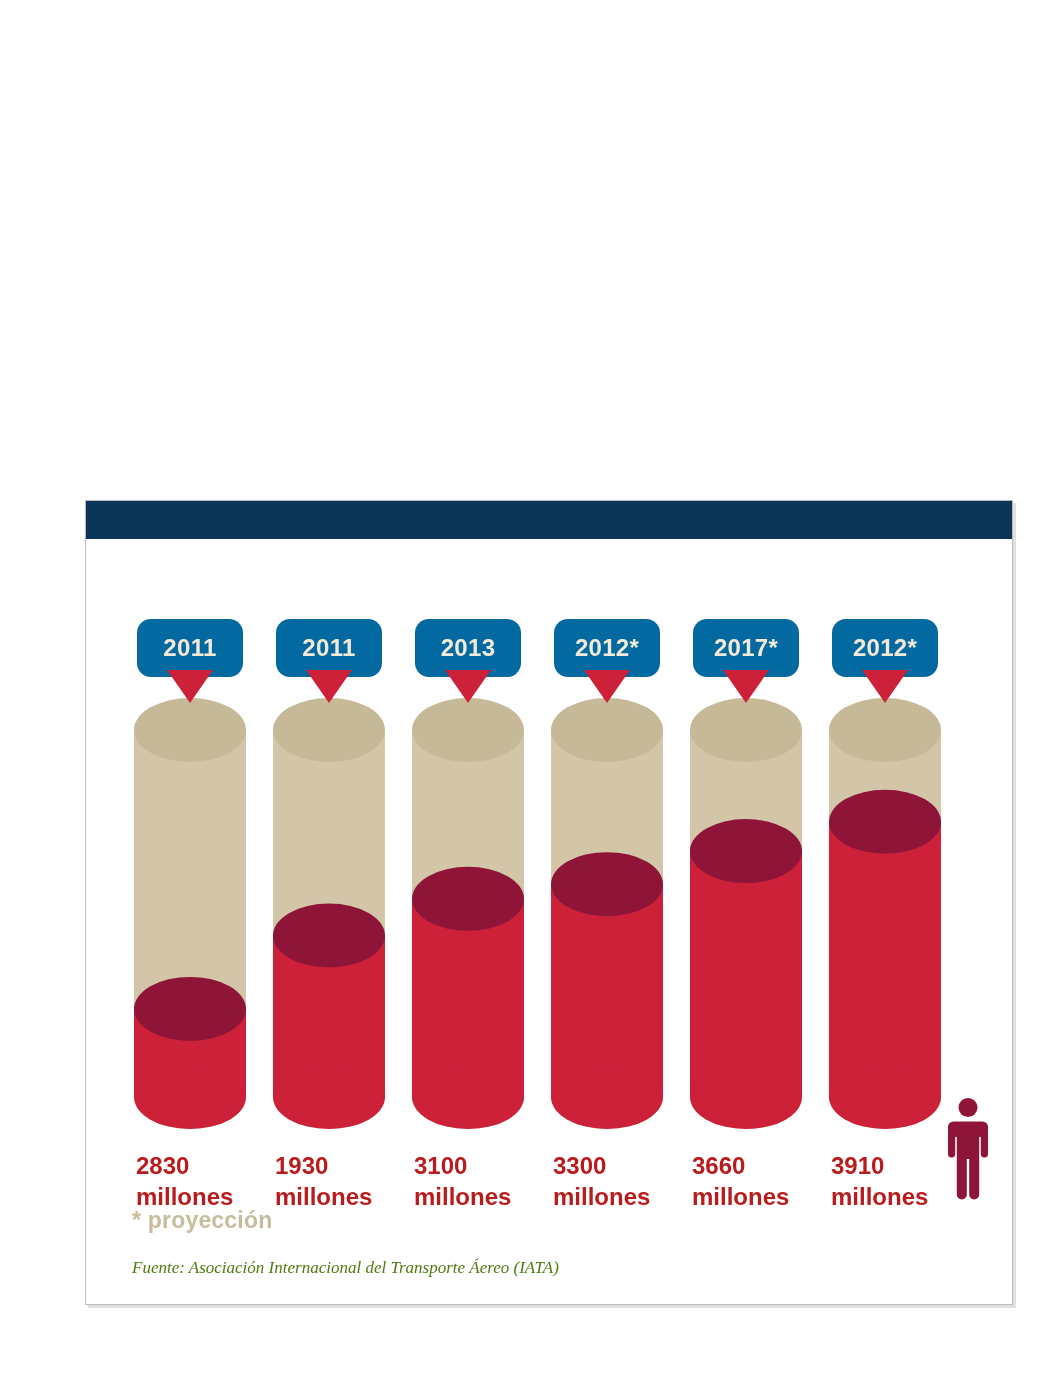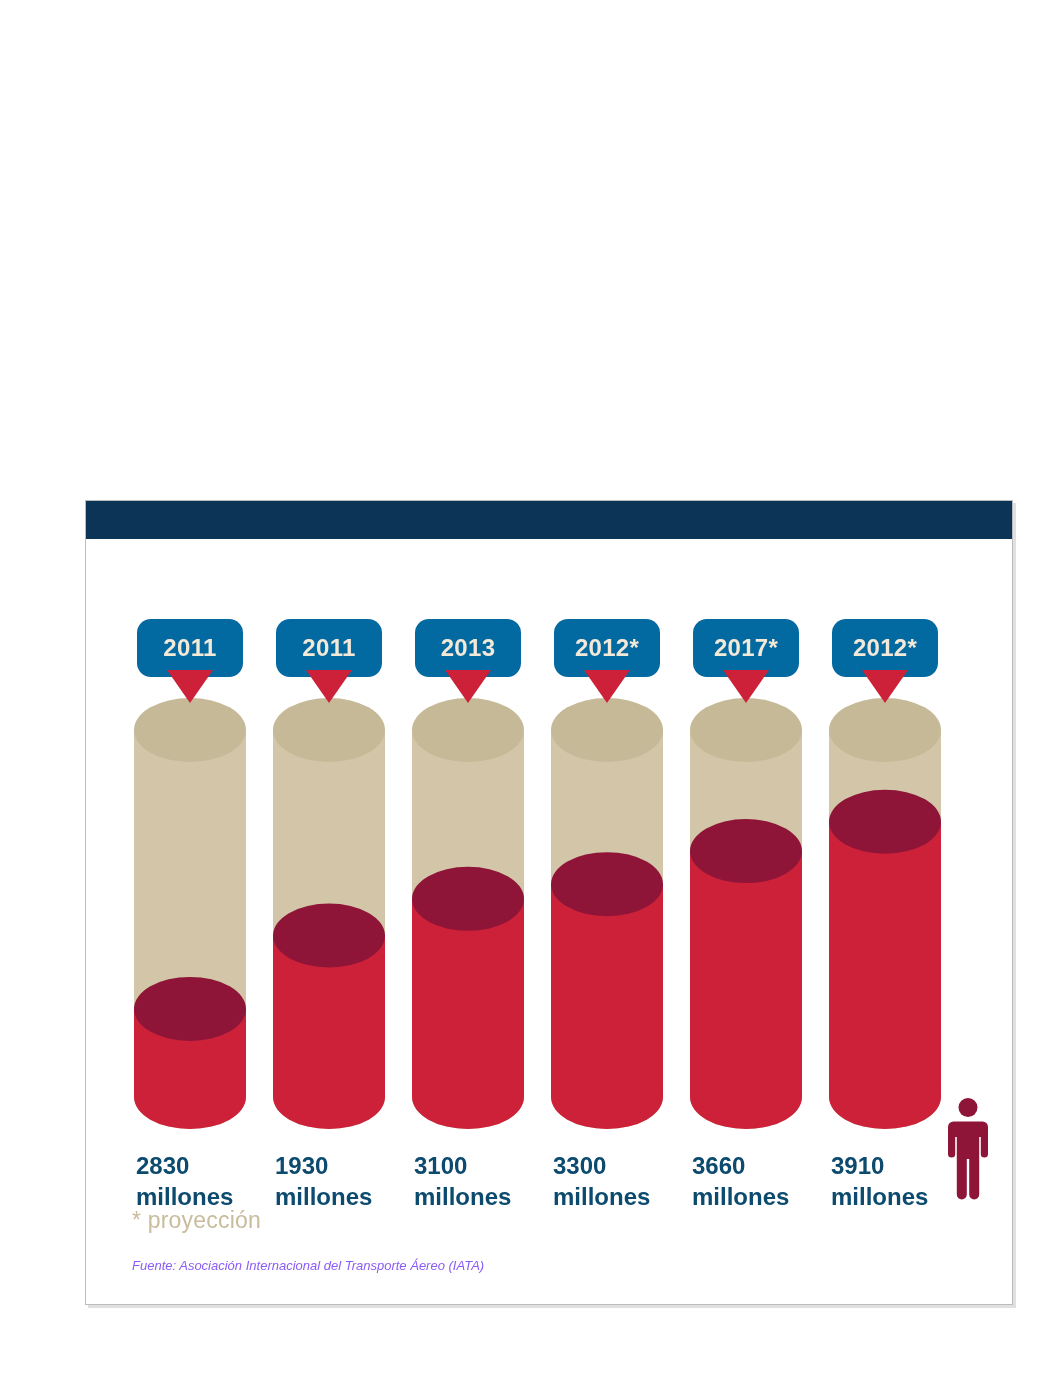--- a/index.html
+++ b/index.html
@@ -104,21 +104,21 @@
     width: 112px;
     height: 431px;
     overflow: visible;
   }
 
   
   .value-label {
     position: absolute;
     top: 612px;
     left: 2px;
-    color: #0c4a6e;
+    color: #b91c1c;
     font-size: 24px;
     font-weight: bold;
     line-height: 1.28;
     white-space: nowrap;
   }
   .value-number { display: block; }
   .value-unit { display: block; }
 
   
   #person-pictogram {
@@ -129,31 +129,31 @@
     height: 104px;
   }
 
   
   #projection-note {
     position: absolute;
     left: 46px;
     top: 706px;
     color: #C9BC9C;
     font-size: 23px;
-    font-weight: normal;
+    font-weight: bold;
     letter-spacing: 0.2px;
   }
   #source-note {
     position: absolute;
     left: 46px;
     top: 757px;
-    color: #8b5cf6;
-    font-size: 13px;
+    color: #4d7c0f;
+    font-size: 17px;
     font-style: italic;
-    font-family: Liberation Sans, sans-serif;
+    font-family: Liberation Serif, serif;
   }
 </style>
 </head>
 <body>
 
 <div id="infographic-panel">
 
   <div id="header-bar"></div>
 
   <div id="chart-area">

